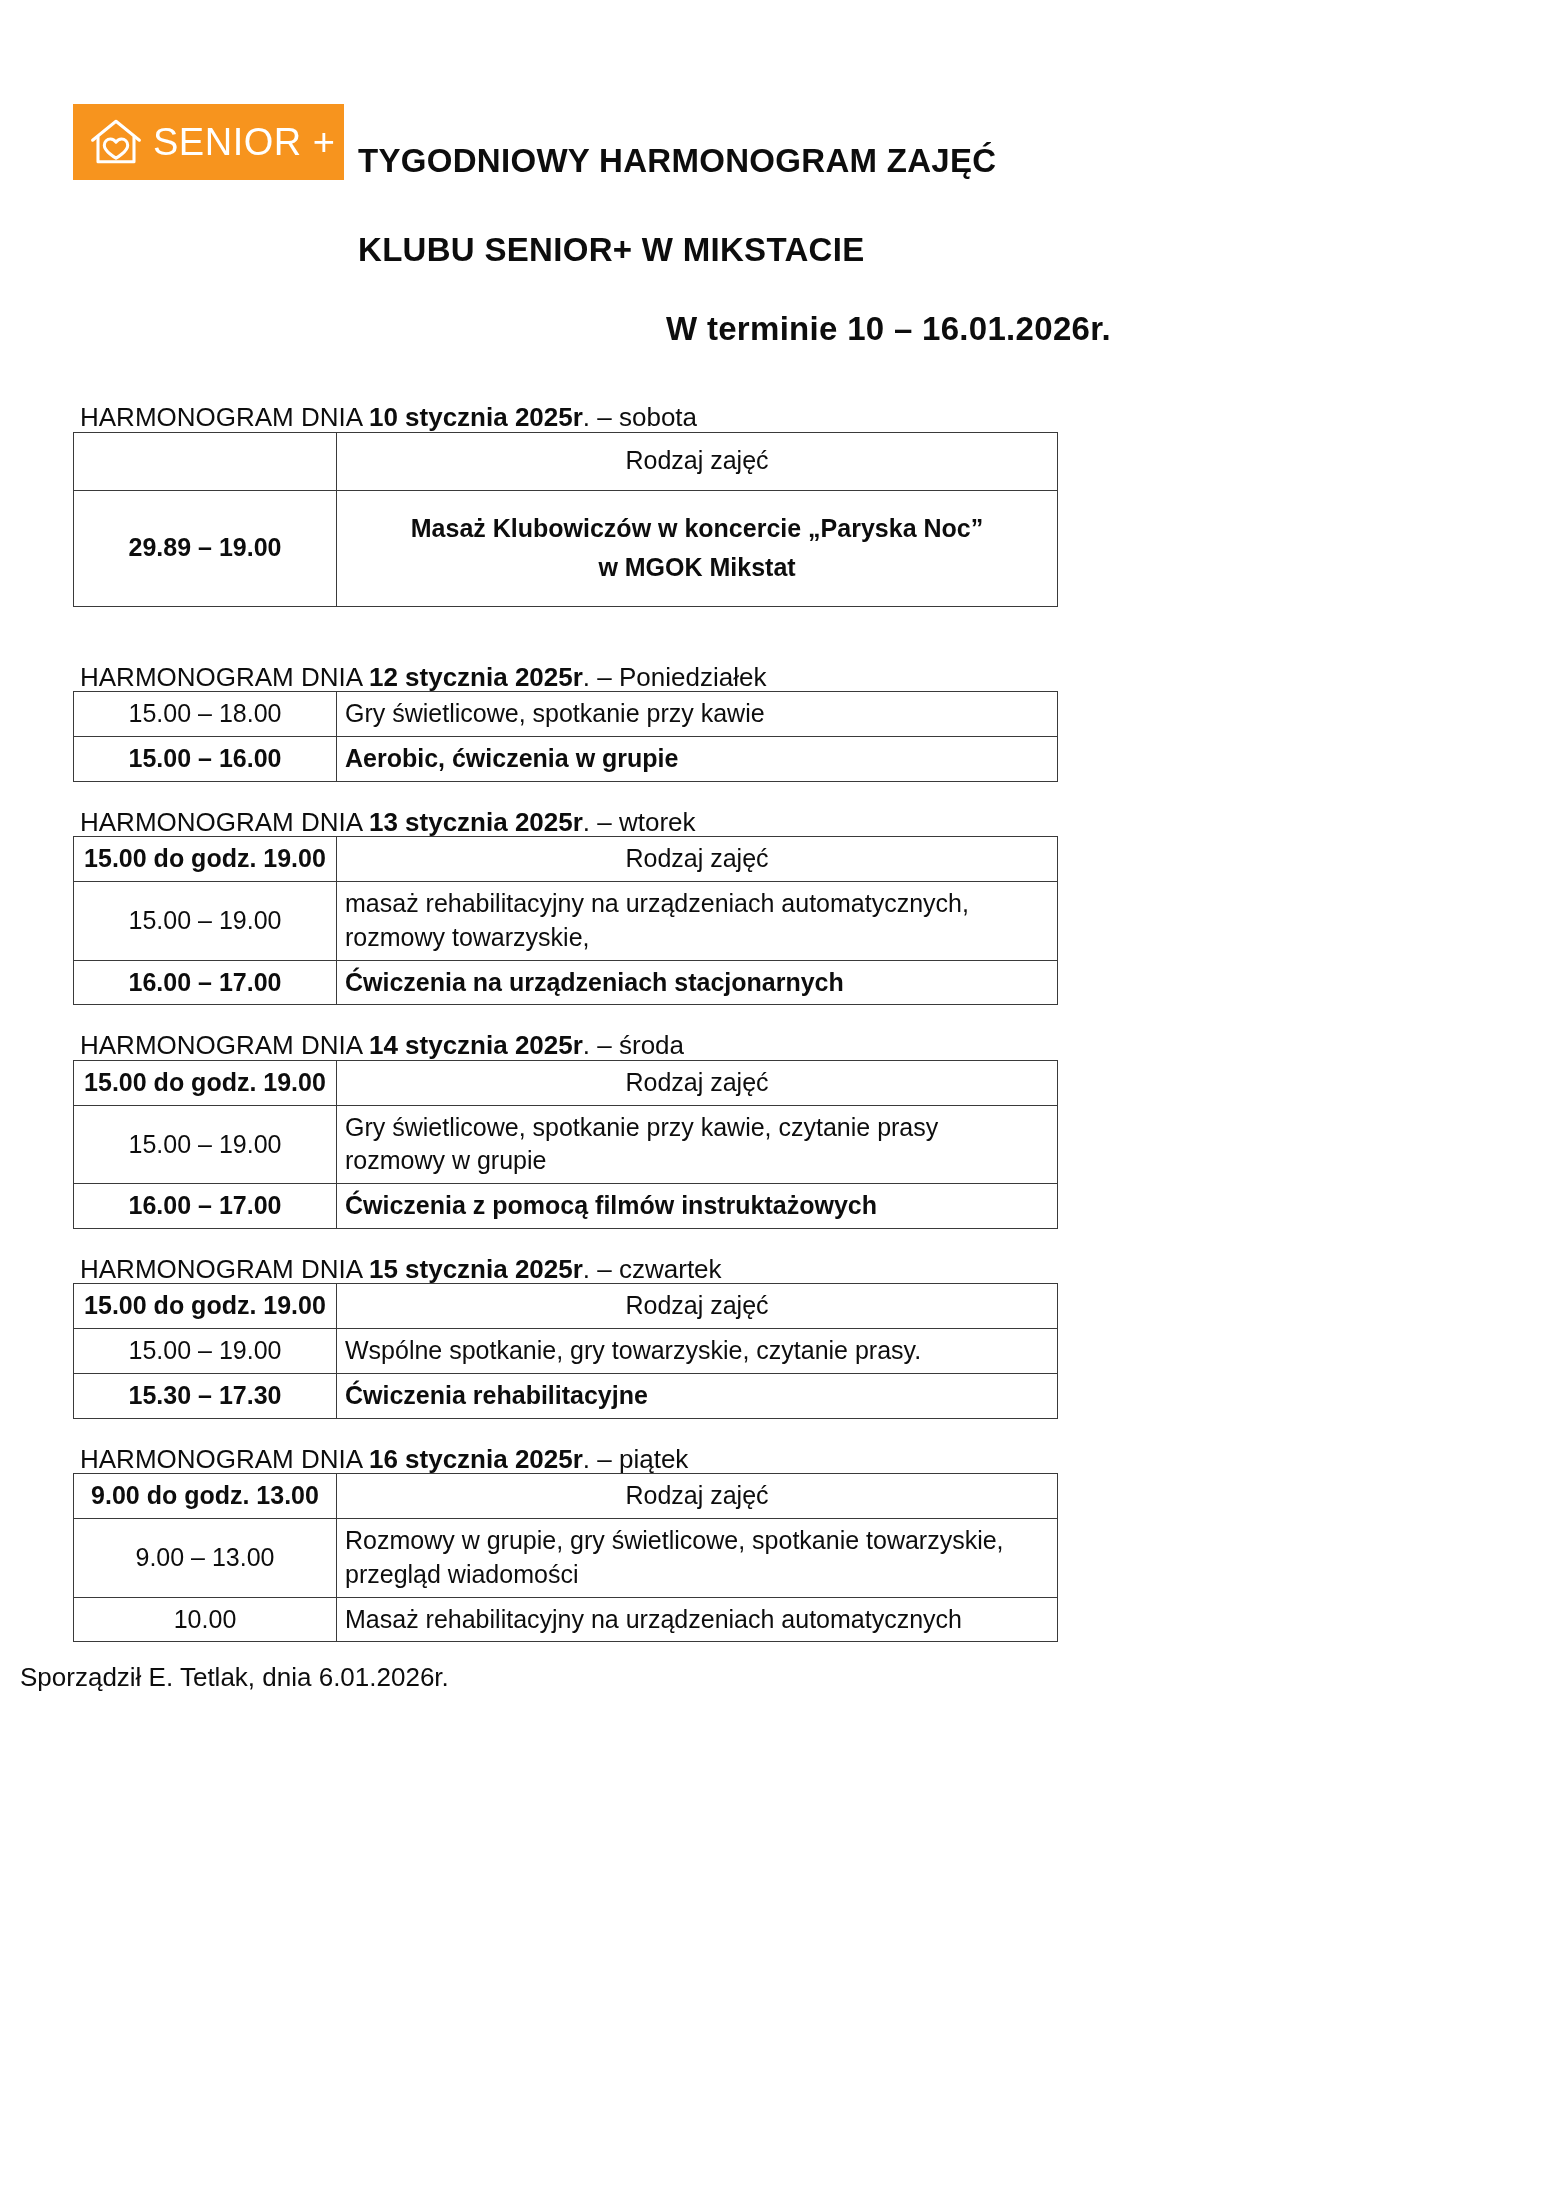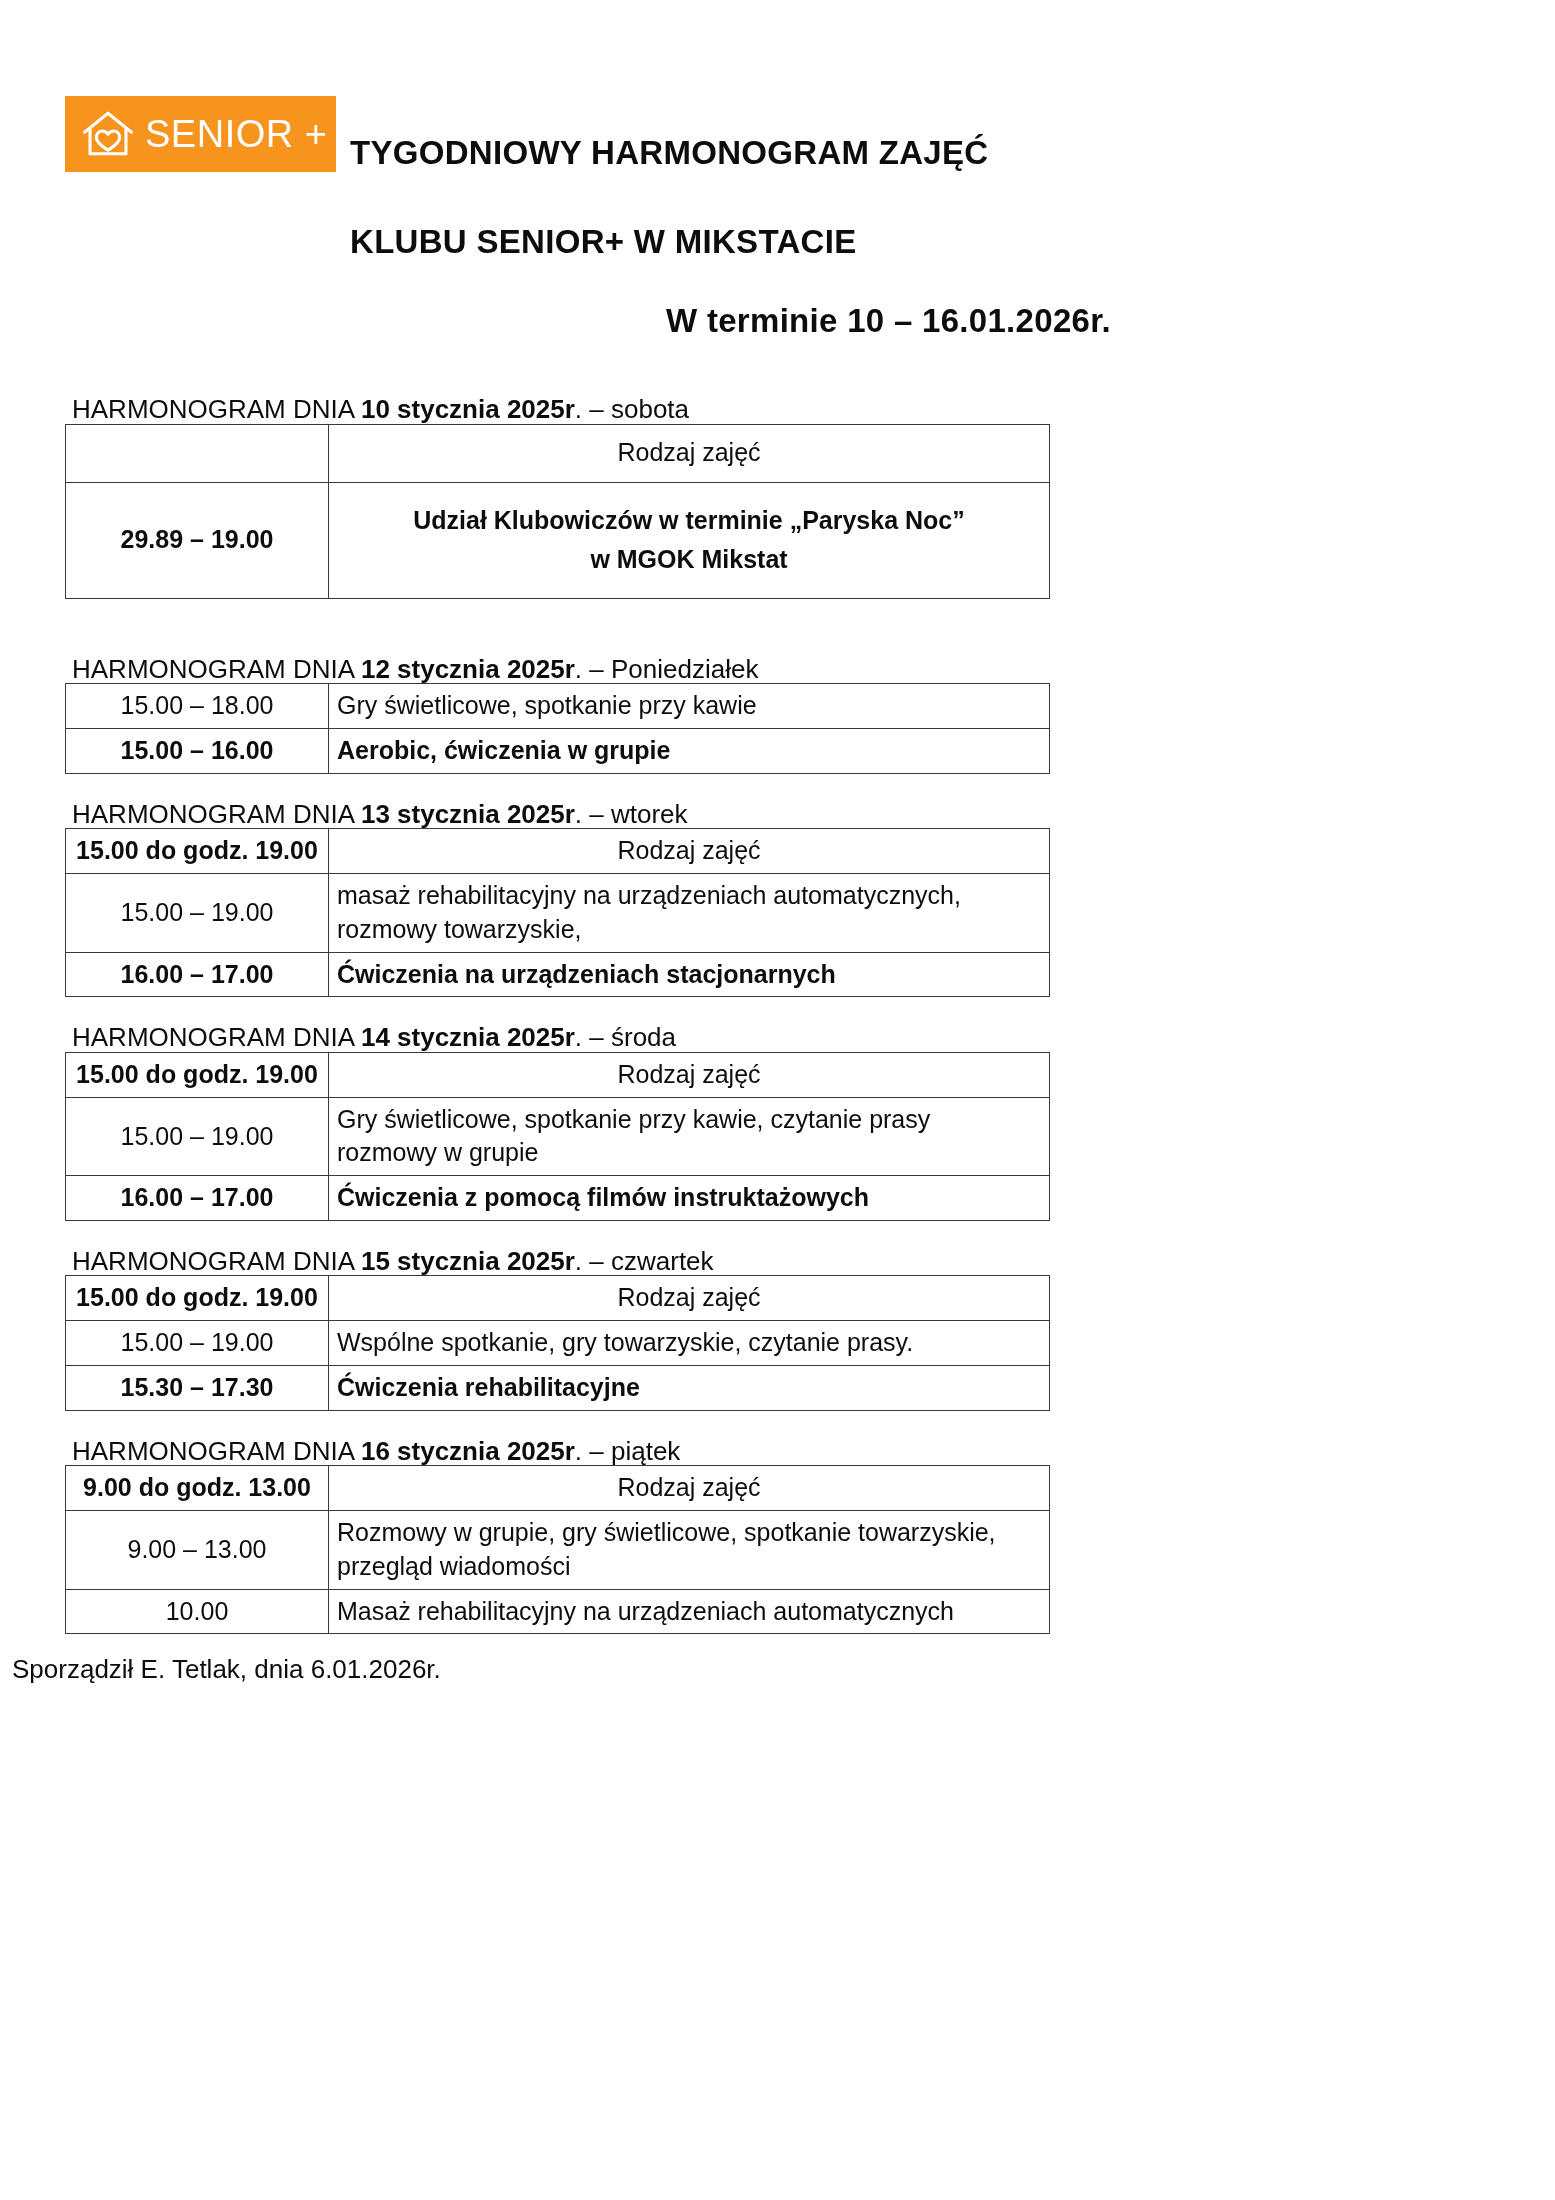--- a/index.html
+++ b/index.html
@@ -9,21 +9,21 @@
     height: 2200px;
     background: #ffffff;
     font-family: "Liberation Sans", sans-serif;
     color: #0d0d0d;
     overflow: hidden;
   }
   .page {
     position: relative;
     width: 1555px;
     height: 2200px;
-    padding: 8px;
+    padding: 16px;
   }
 
   
   .header {
     display: flex;
     align-items: flex-start;
     padding: 88px 0 0 0;
   }
   .logo-badge {
     flex: 0 0 auto;
@@ -144,21 +144,21 @@
             <col class="c-kind">
           </colgroup>
           <tbody>
             <tr>
               <td class="time b" style="height: 58px;">&nbsp;</td>
               <td class="hdr-kind" style="height: 58px;">Rodzaj zajęć</td>
             </tr>
             <tr>
               <td class="time b" style="height: 116px;">29.89 – 19.00</td>
               <td class="kind-center b" style="padding: 16px 8px; line-height: 1.55;">
-                <div>Udział Klubowiczów w terminie „Paryska Noc”</div>
+                <div>Masaż Klubowiczów w koncercie „Paryska Noc”</div>
                 <div>w MGOK Mikstat</div>
               </td>
             </tr>
           </tbody>
         </table>
       </div>
       <div class="gap-lg"></div>
       <div class="day-block">
         <div class="day-heading"><span>HARMONOGRAM DNIA </span><b>12 stycznia 2025r</b><span>. – Poniedziałek</span></div>
         <table class="sched">

